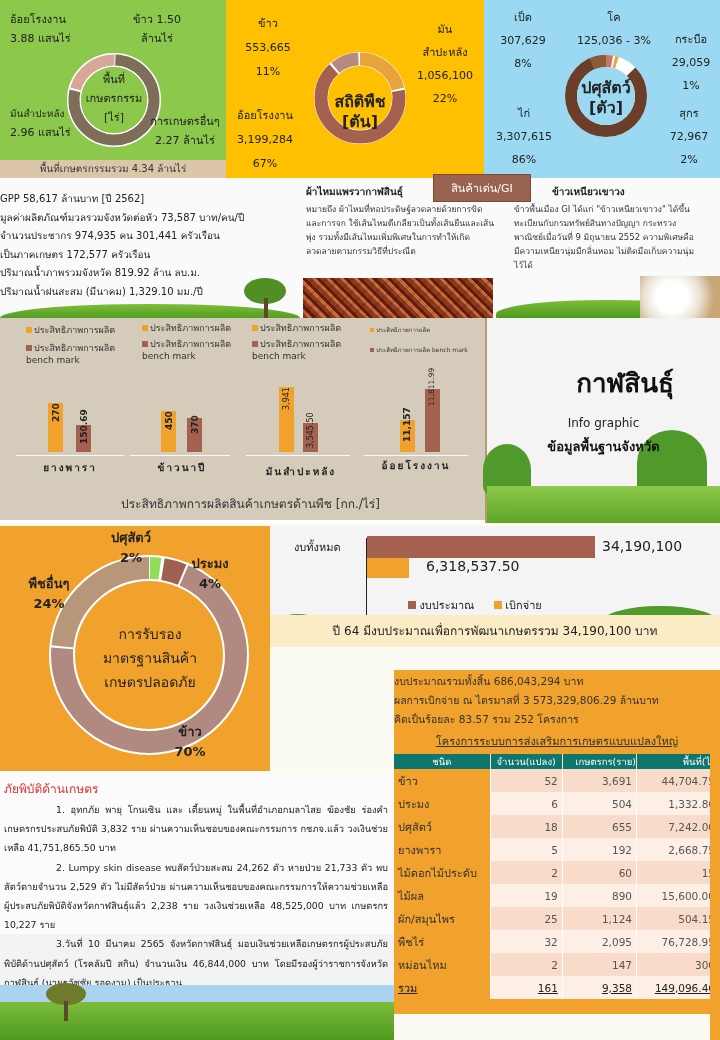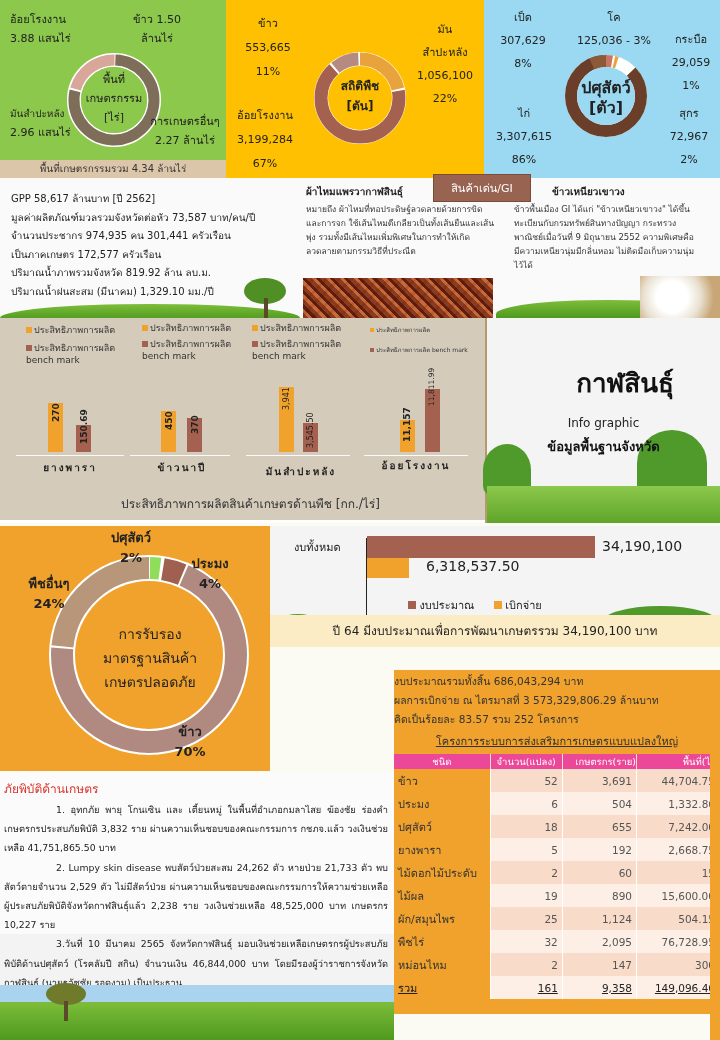--- a/index.html
+++ b/index.html
@@ -11,21 +11,21 @@
   #p-area-foot { left: 0; top: 160px; width: 226px; height: 18px; background: #dcc6aa; font-size: 10px; text-align: center; line-height: 18px; color: #333; }
   #p-crop { left: 226px; top: 0; width: 258px; height: 178px; background: #fec000; }
   #p-live { left: 484px; top: 0; width: 236px; height: 178px; background: #9ad9f1; }
 
   .lbl { position: absolute; font-size: 11px; color: #222; text-align: center; line-height: 19px; }
   .lbl-l { text-align: left; }
   .donut-center { position: absolute; text-align: center; font-weight: bold; color: #222; }
 
   
   #p-info { left: 0; top: 178px; width: 300px; height: 140px; background: #fafafa; }
-  #p-info .line { font-size: 10px; line-height: 18.5px; padding-left: 11px; color: #222; }
+  #p-info .line { font-size: 10px; line-height: 18.5px; padding-left: 0; color: #222; }
   #p-gi { left: 300px; top: 178px; width: 420px; height: 140px; background: #fafafa; }
   .grass { position: absolute; left: 0; right: 0; height: 20px; background: linear-gradient(#7ebd3a, #4e9a1e); border-radius: 50% 50% 0 0 / 14px 14px 0 0; }
   .tree { position: absolute; }
   .tree .crown { position: absolute; background: #4f8f24; border-radius: 50%; }
   .tree .trunk { position: absolute; background: #5a4a2a; width: 4px; }
   .gi-badge { position: absolute; left: 133px; top: -4px; width: 98px; height: 28px; background: #986350; color: #fff; font-size: 11px; text-align: center; line-height: 28px; border: 1px solid #7b4b3a; }
   .gi-title { position: absolute; font-size: 10px; font-weight: bold; color: #222; }
   .gi-text { position: absolute; font-size: 8.5px; color: #333; line-height: 14px; }
   .silk { position: absolute; left: 3px; top: 100px; width: 190px; height: 40px;
     background: repeating-linear-gradient(45deg, #8b3c1e 0 4px, #c56a3a 4px 7px, #5e1f10 7px 10px),
@@ -49,21 +49,21 @@
   
   #p-budget { left: 270px; top: 526px; width: 450px; height: 110px; background: #f4f4f4; }
   #p-budget-foot { left: 270px; top: 615px; width: 450px; height: 32px; background: #fbecc6; font-size: 12px; text-align: center; line-height: 32px; color: #222; }
 
   #p-bsum { left: 394px; top: 670px; width: 326px; height: 62px; background: #f0a22c; }
   #p-bsum .line { font-size: 10.5px; line-height: 19px; color: #333; }
 
   #p-table { left: 394px; top: 732px; width: 326px; height: 282px; background: #f0a22c; }
   .tt { text-align: center; font-size: 11px; color: #333; text-decoration: underline; height: 22px; line-height: 20px; }
   table { border-collapse: collapse; width: 326px; font-size: 10.5px; }
-  th { background: #ec4899; color: #fff; font-weight: normal; font-size: 9.5px; height: 14px; border-right: 1px solid #f8e0c0; margin-top: 28px; }
+  th { background: #0f766e; color: #fff; font-weight: normal; font-size: 9.5px; height: 14px; border-right: 1px solid #f8e0c0; margin-top: 28px; }
   td { height: 23px; padding: 0 4px; color: #555; border-right: 1px solid #fff; }
   td.name { background: #f0a22c; color: #333; font-size: 11px; width: 96px; }
   tr:nth-child(odd) td.num { background: #f8dcc9; }
   tr:nth-child(even) td.num { background: #fdefe6; }
   td.num { text-align: right; }
   tr.total td { text-decoration: underline; background: #fdefe6; color: #222; }
   tr.total td.name { background: #f0a22c; }
 
   #p-disaster { left: 0; top: 773px; width: 394px; height: 267px; background: #fbfbfb; }
   #p-disaster .title { color: #d9312a; font-size: 12px; padding: 6px 0 0 4px; }
@@ -107,21 +107,21 @@
 <div id="p-area-foot" class="abs">พื้นที่เกษตรกรรมรวม 4.34 ล้านไร่</div>
 
 <div id="p-crop" class="abs">
   <svg class="abs" style="left:80px;top:44px" width="108" height="108" viewBox="0 0 108 108">
     <circle cx="54" cy="54" r="46" fill="#fff"></circle>
     <circle cx="54" cy="54" r="39" fill="none" stroke="#e8a33c" stroke-width="13" stroke-dasharray="52 245" transform="rotate(-90 54 54)"></circle>
     <circle cx="54" cy="54" r="39" fill="none" stroke="#a5614f" stroke-width="13" stroke-dasharray="162 245" stroke-dashoffset="-54" transform="rotate(-90 54 54)"></circle>
     <circle cx="54" cy="54" r="39" fill="none" stroke="#b58a80" stroke-width="13" stroke-dasharray="25 245" stroke-dashoffset="-218" transform="rotate(-90 54 54)"></circle>
     <circle cx="54" cy="54" r="32" fill="#fec000"></circle>
   </svg>
-  <div class="donut-center" style="left:80px;top:76px;width:108px;font-size:12px;line-height:20px">
+  <div class="donut-center" style="left:80px;top:92px;width:108px;font-size:16px;line-height:20px">
       <div>สถิติพืช</div>
       <div>[ตัน]</div>
     </div>
   <div class="lbl" style="left:12px;top:12px;width:60px;line-height:24px">
       <div>ข้าว</div>
       <div>553,665</div>
       <div>11%</div>
     </div>
   <div class="lbl" style="left:180px;top:18px;width:78px;line-height:23px">
       <div>มัน</div>

